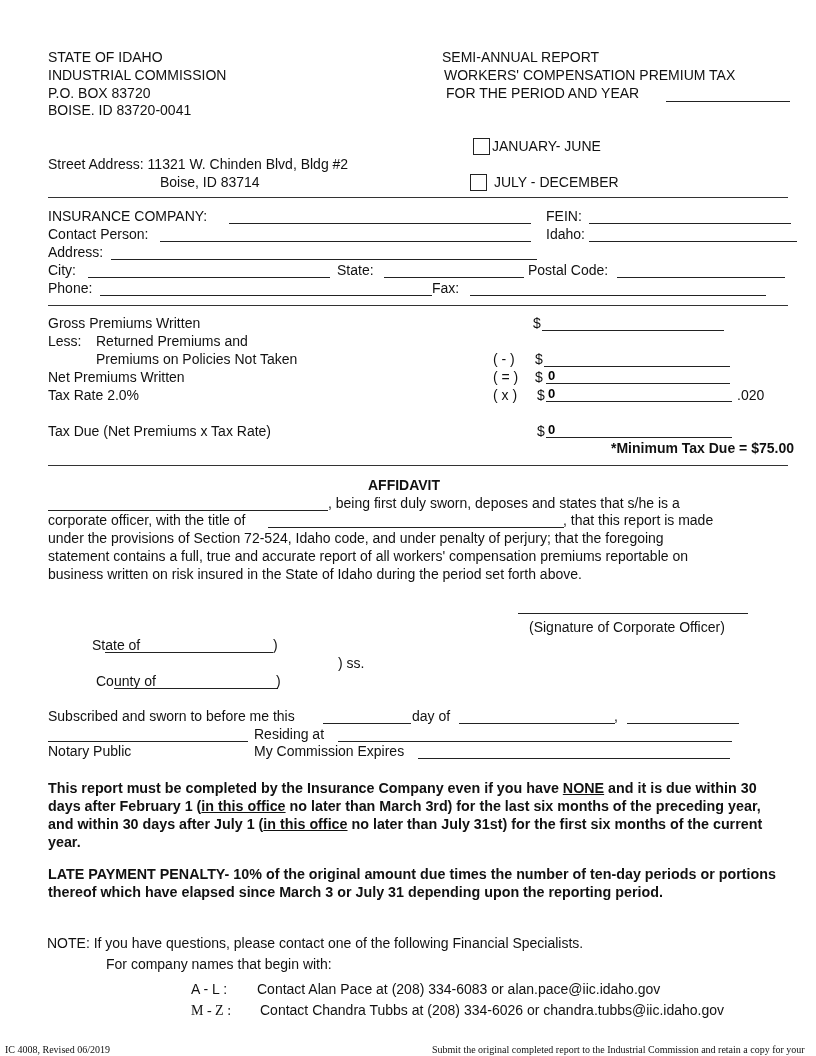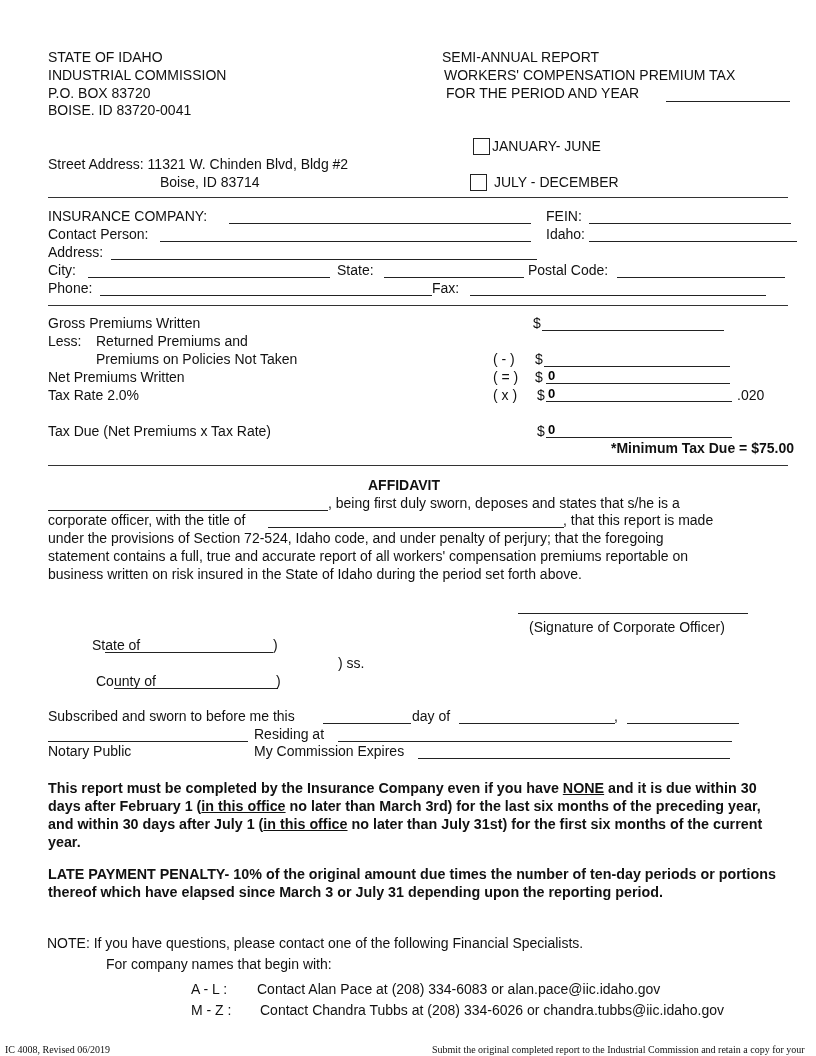--- a/index.html
+++ b/index.html
@@ -131,17 +131,17 @@
 
 <div class="para bold" style="top:779px;">
   <span>This report must be completed by the Insurance Company even if you have </span><span class="u">NONE</span><span> and it is due within 30 days after February 1 (</span><span class="u">in this office</span><span> no later than March 3rd) for the last six months of the preceding year, and within 30 days after July 1 (</span><span class="u">in this office</span><span> no later than July 31st) for the first six months of the current year.</span>
 </div>
 <div class="para bold" style="top:865px;">LATE PAYMENT PENALTY- 10% of the original amount due times the number of ten-day periods or portions thereof which have elapsed since March 3 or July 31 depending upon the reporting period.</div>
 
 <div class="abs" style="left:47px;top:935px;">NOTE:  If you have questions, please contact one of the following Financial Specialists.</div>
 <div class="abs" style="left:106px;top:956px;">For company names that begin with:</div>
 <div class="abs" style="left:191px;top:981px;">A - L :</div>
 <div class="abs" style="left:257px;top:981px;">Contact Alan Pace at (208) 334-6083 or alan.pace@iic.idaho.gov</div>
-<div class="abs" style="left:191px;top:1002px;">M - Z :</div>
+<div class="abs" style="left:191px;top:1002px;font-family:Liberation Serif, serif;">M - Z :</div>
 <div class="abs" style="left:260px;top:1002px;">Contact Chandra Tubbs at (208) 334-6026 or chandra.tubbs@iic.idaho.gov</div>
 
 <div class="foot" style="left:5px;">IC 4008, Revised 06/2019</div>
 <div class="foot" style="left:432px;">Submit the original completed report to the Industrial Commission and retain a copy for your records.</div>
 
 </body></html>

